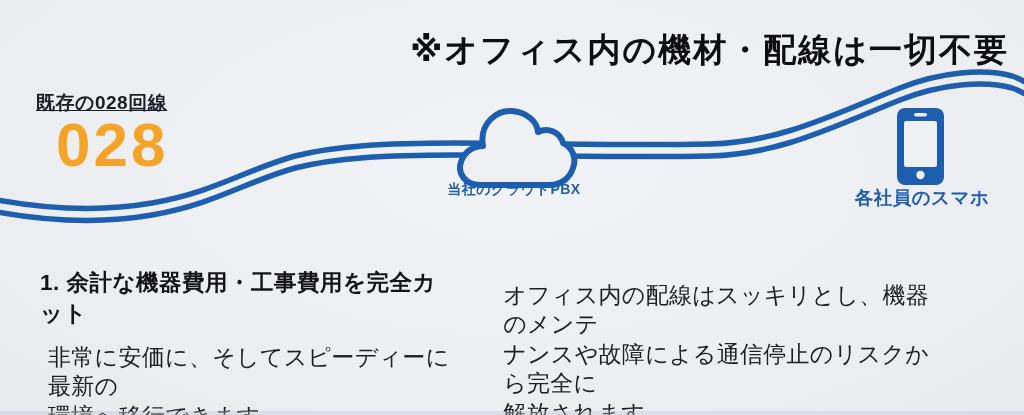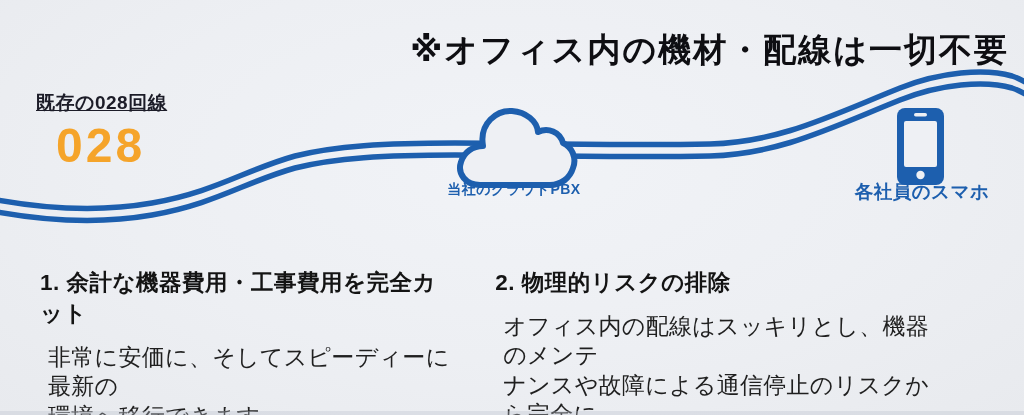--- a/index.html
+++ b/index.html
@@ -45,42 +45,41 @@
     font-size: 19px;
     font-weight: 700;
     color: #1c1c28;
     letter-spacing: 0.5px;
     text-decoration: underline;
   }
   .line-number {
     position: absolute;
     left: 56px;
     top: 114px;
-    font-size: 48px;
+    font-size: 62px;
     font-weight: 800;
     letter-spacing: 3px;
     color: #f5a42a;
     line-height: 1;
-    margin-top: 8px;
   }
   .cloud-label {
     position: absolute;
     left: 414px;
     top: 181px;
     width: 200px;
     text-align: center;
     font-size: 14px;
     font-weight: 700;
     color: #1d5fae;
     letter-spacing: 0.5px;
   }
   .phone-label {
     position: absolute;
     left: 822px;
-    top: 179px;
+    top: 185px;
     width: 200px;
     text-align: center;
     font-size: 18.5px;
     font-weight: 700;
     color: #1d5fae;
     letter-spacing: 0.5px;
   }
   .benefits {
     position: absolute;
     top: 267px;
@@ -160,20 +159,19 @@
   <div class="cloud-label">当社のクラウドPBX</div>
   <div class="phone-label">各社員のスマホ</div>
 
   <div class="benefits">
     <div class="benefit left">
       <p class="benefit-heading">1. 余計な機器費用・工事費用を完全カット</p>
       <p class="benefit-body">非常に安価に、そしてスピーディーに最新の
 環境へ移行できます。</p>
     </div>
     <div class="benefit right">
-      <p class="benefit-heading">2. 物理的リスクの排除</p>
       <p class="benefit-body">オフィス内の配線はスッキリとし、機器のメンテ
 ナンスや故障による通信停止のリスクから完全に
 解放されます。</p>
     </div>
   </div>
 
 </div>
 
 </body></html>

